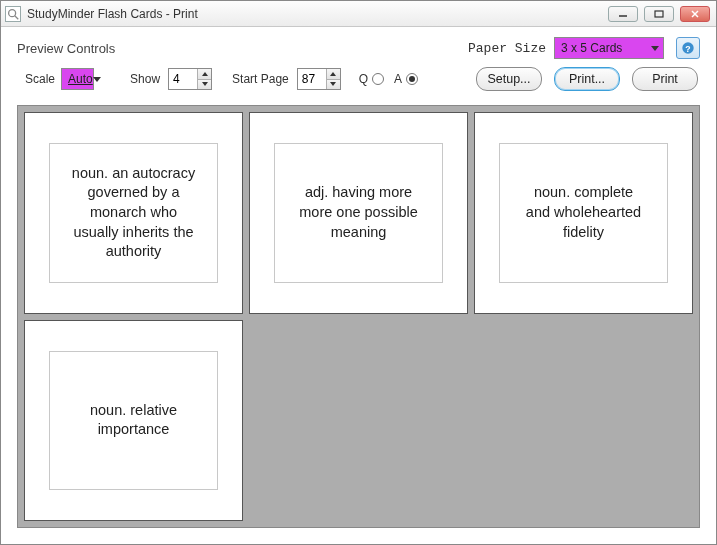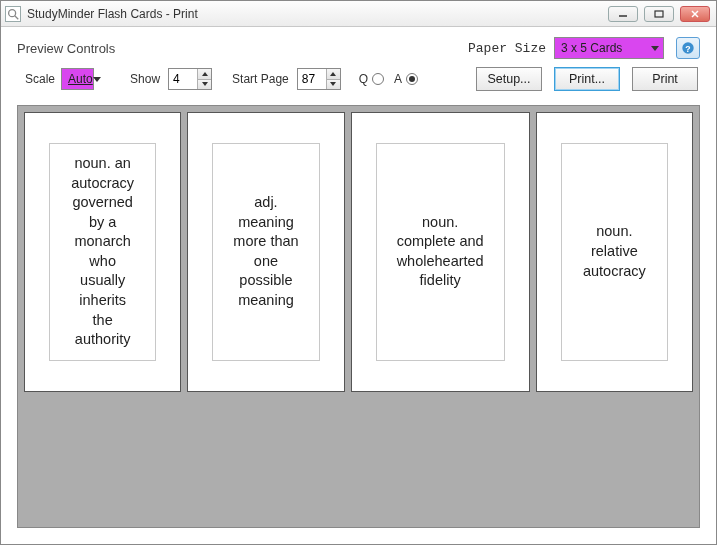--- a/index.html
+++ b/index.html
@@ -168,39 +168,39 @@
 .toolbar-row.row2 .right-btns {
   margin-left: auto;
   display:flex; gap:12px;
   padding-right: 2px;
 }
 .btn {
   min-width: 66px;
   height: 24px;
   padding: 0 10px;
   border: 1px solid #8a8a8a;
-  border-radius: 0;
+  border-radius: 11px;
   background: linear-gradient(#fdfdfd,#e8e8e8);
   font-size: 12.5px;
   color: #222;
   display:flex; align-items:center; justify-content:center;
 }
 .btn.default {
   border: 1px solid #3c9fd9;
   box-shadow: 0 0 0 1px #9ed2f2 inset;
 }
 
 .preview-area {
   flex: 1;
   margin: 6px 16px 16px 16px;
   background: #adadad;
   border: 1px solid #888;
   padding: 6px;
   display: grid;
-  grid-template-columns: 1fr 1fr 1fr 1fr;
+  grid-template-columns: 1fr 1fr 1fr;
   grid-template-rows: 1fr 1fr;
   gap: 6px;
   overflow: hidden;
 }
 .card-page {
   background: #fff;
   border: 1px solid #555;
   display:flex;
   align-items:center;
   justify-content:center;
@@ -320,23 +320,23 @@
       </div>
     </div>
 
   </div>
 
   <div class="preview-area">
     <div class="card-page">
       <div class="card-inner">noun. an autocracy governed by a monarch who usually inherits the authority</div>
     </div>
     <div class="card-page">
-      <div class="card-inner">adj. meaning more than one possible meaning</div>
+      <div class="card-inner">adj. having more more one possible meaning</div>
     </div>
     <div class="card-page">
       <div class="card-inner">noun. complete and wholehearted fidelity</div>
     </div>
     <div class="card-page">
-      <div class="card-inner">noun. relative autocracy</div>
+      <div class="card-inner">noun. relative importance</div>
     </div>
   </div>
 
 </div>
 
 </body></html>

